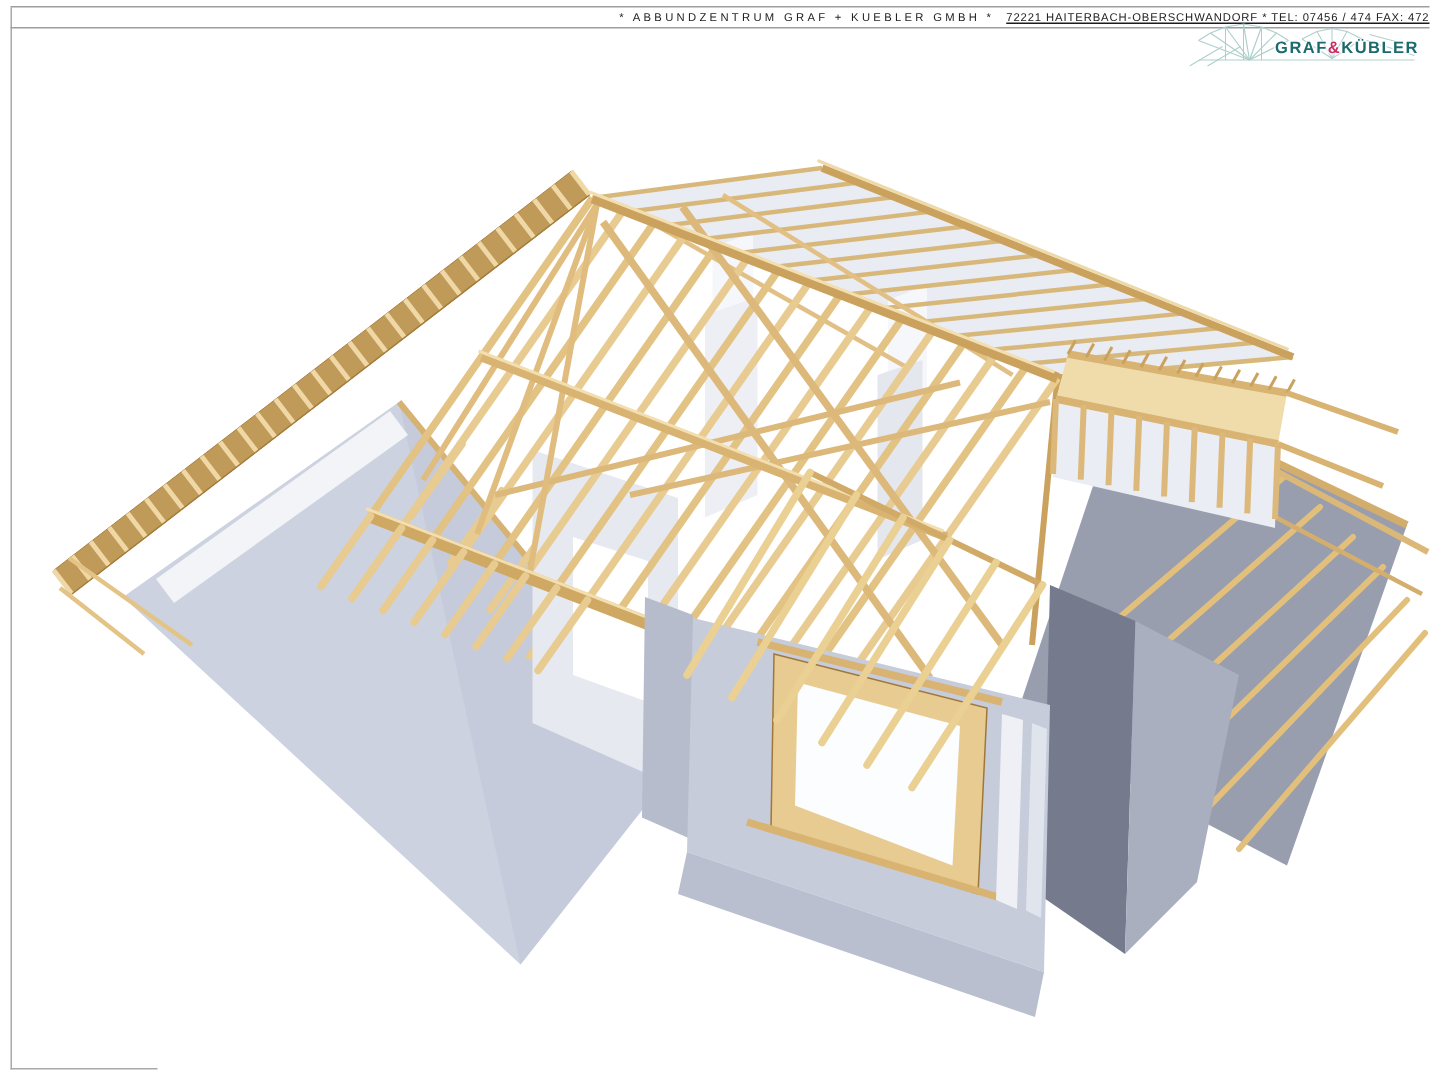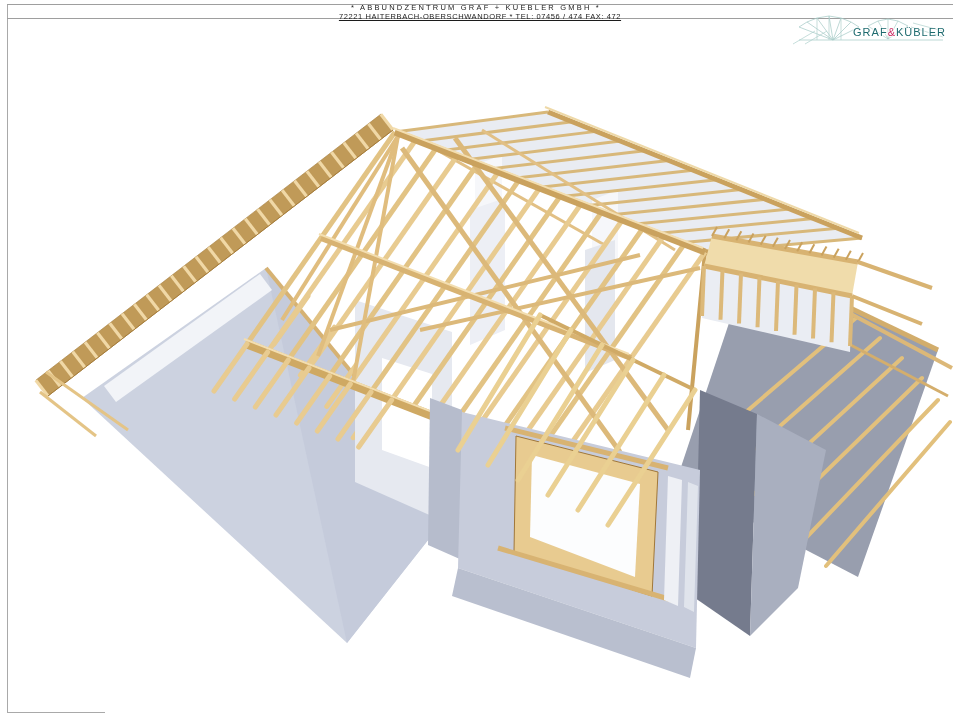--- a/index.html
+++ b/index.html
@@ -6,28 +6,28 @@
   html,body{margin:0;padding:0;background:#ffffff;}
   body{width:960px;height:720px;position:relative;overflow:hidden;
        font-family:"Liberation Sans", sans-serif;}
   
   .frame-left{position:absolute;left:7px;top:5px;height:708px;width:0;
               border-left:1px solid #a9a9a9;}
   .frame-bottom{position:absolute;left:7px;top:712px;width:98px;height:0;
               border-top:1px solid #a9a9a9;}
   .header-strip{position:absolute;left:7px;right:7px;top:4px;height:13px;
               border-top:1px solid #9e9e9e;border-bottom:1px solid #9e9e9e;
-              display:flex;align-items:center;justify-content:center;
-              font-size:7.5px;color:#1c1c1c;white-space:nowrap;flex-direction:column;}
+              display:flex;align-items:center;justify-content:flex-end;
+              font-size:7.5px;color:#1c1c1c;white-space:nowrap;}
   .header-strip .p1{letter-spacing:2.2px;margin-right:8px;}
   .header-strip .p2{letter-spacing:0.6px;text-decoration:underline;}
   
   .logo{position:absolute;right:12px;top:13px;width:155px;height:36px;}
   .logo svg{position:absolute;left:0;top:0;}
-  .logo-text{position:absolute;right:2px;top:13px;font-weight:normal;
+  .logo-text{position:absolute;right:2px;top:13px;font-weight:bold;
              font-size:11px;letter-spacing:1px;white-space:nowrap;
              text-shadow:0 0 2px #fff,1px 0 1px #fff,-1px 0 1px #fff,0 1px 1px #fff;}
   
   #scene{position:absolute;left:0;top:0;}
 </style>
 </head>
 <body>
 
 <div class="frame-left"></div>
 <div class="frame-bottom"></div>

